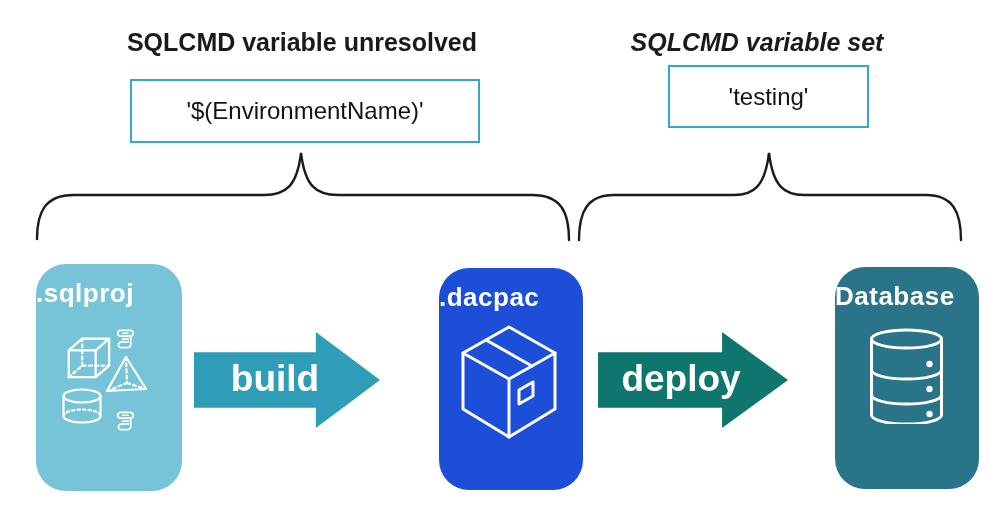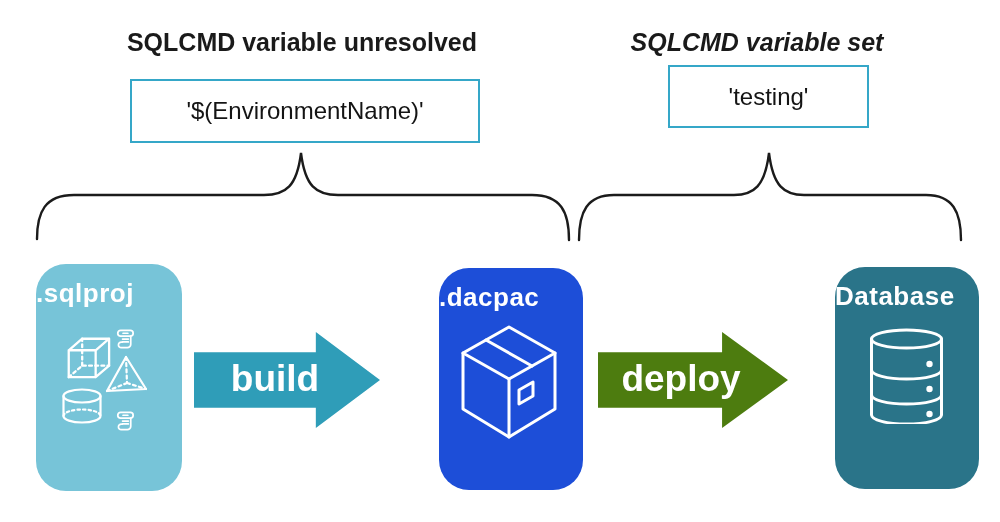--- a/index.html
+++ b/index.html
@@ -41,21 +41,21 @@
   .icon.package   { left:19px; top:56px;  }
   .icon.dbicon    { left:33px; top:61px;  }
   .arrow {
     position:absolute; display:flex; align-items:center; justify-content:center;
   }
   .arrow.build {
     left:194px; top:332px; width:186px; height:96px; background:#2f9db8;
     clip-path: polygon(0% 21%, 65.5% 21%, 65.5% 0%, 100% 50%, 65.5% 100%, 65.5% 79%, 0% 79%);
   }
   .arrow.deploy {
-    left:598px; top:332px; width:190px; height:96px; background:#4d7c0f;
+    left:598px; top:332px; width:190px; height:96px; background:#0f766e;
     clip-path: polygon(0% 21%, 65.3% 21%, 65.3% 0%, 100% 50%, 65.3% 100%, 65.3% 79%, 0% 79%);
   }
   .arrow-label {
     color:#ffffff; font-weight:bold; font-size:37px;
     padding-right:24px; padding-bottom:3px;
   }
 </style>
 </head>
 <body>
 

